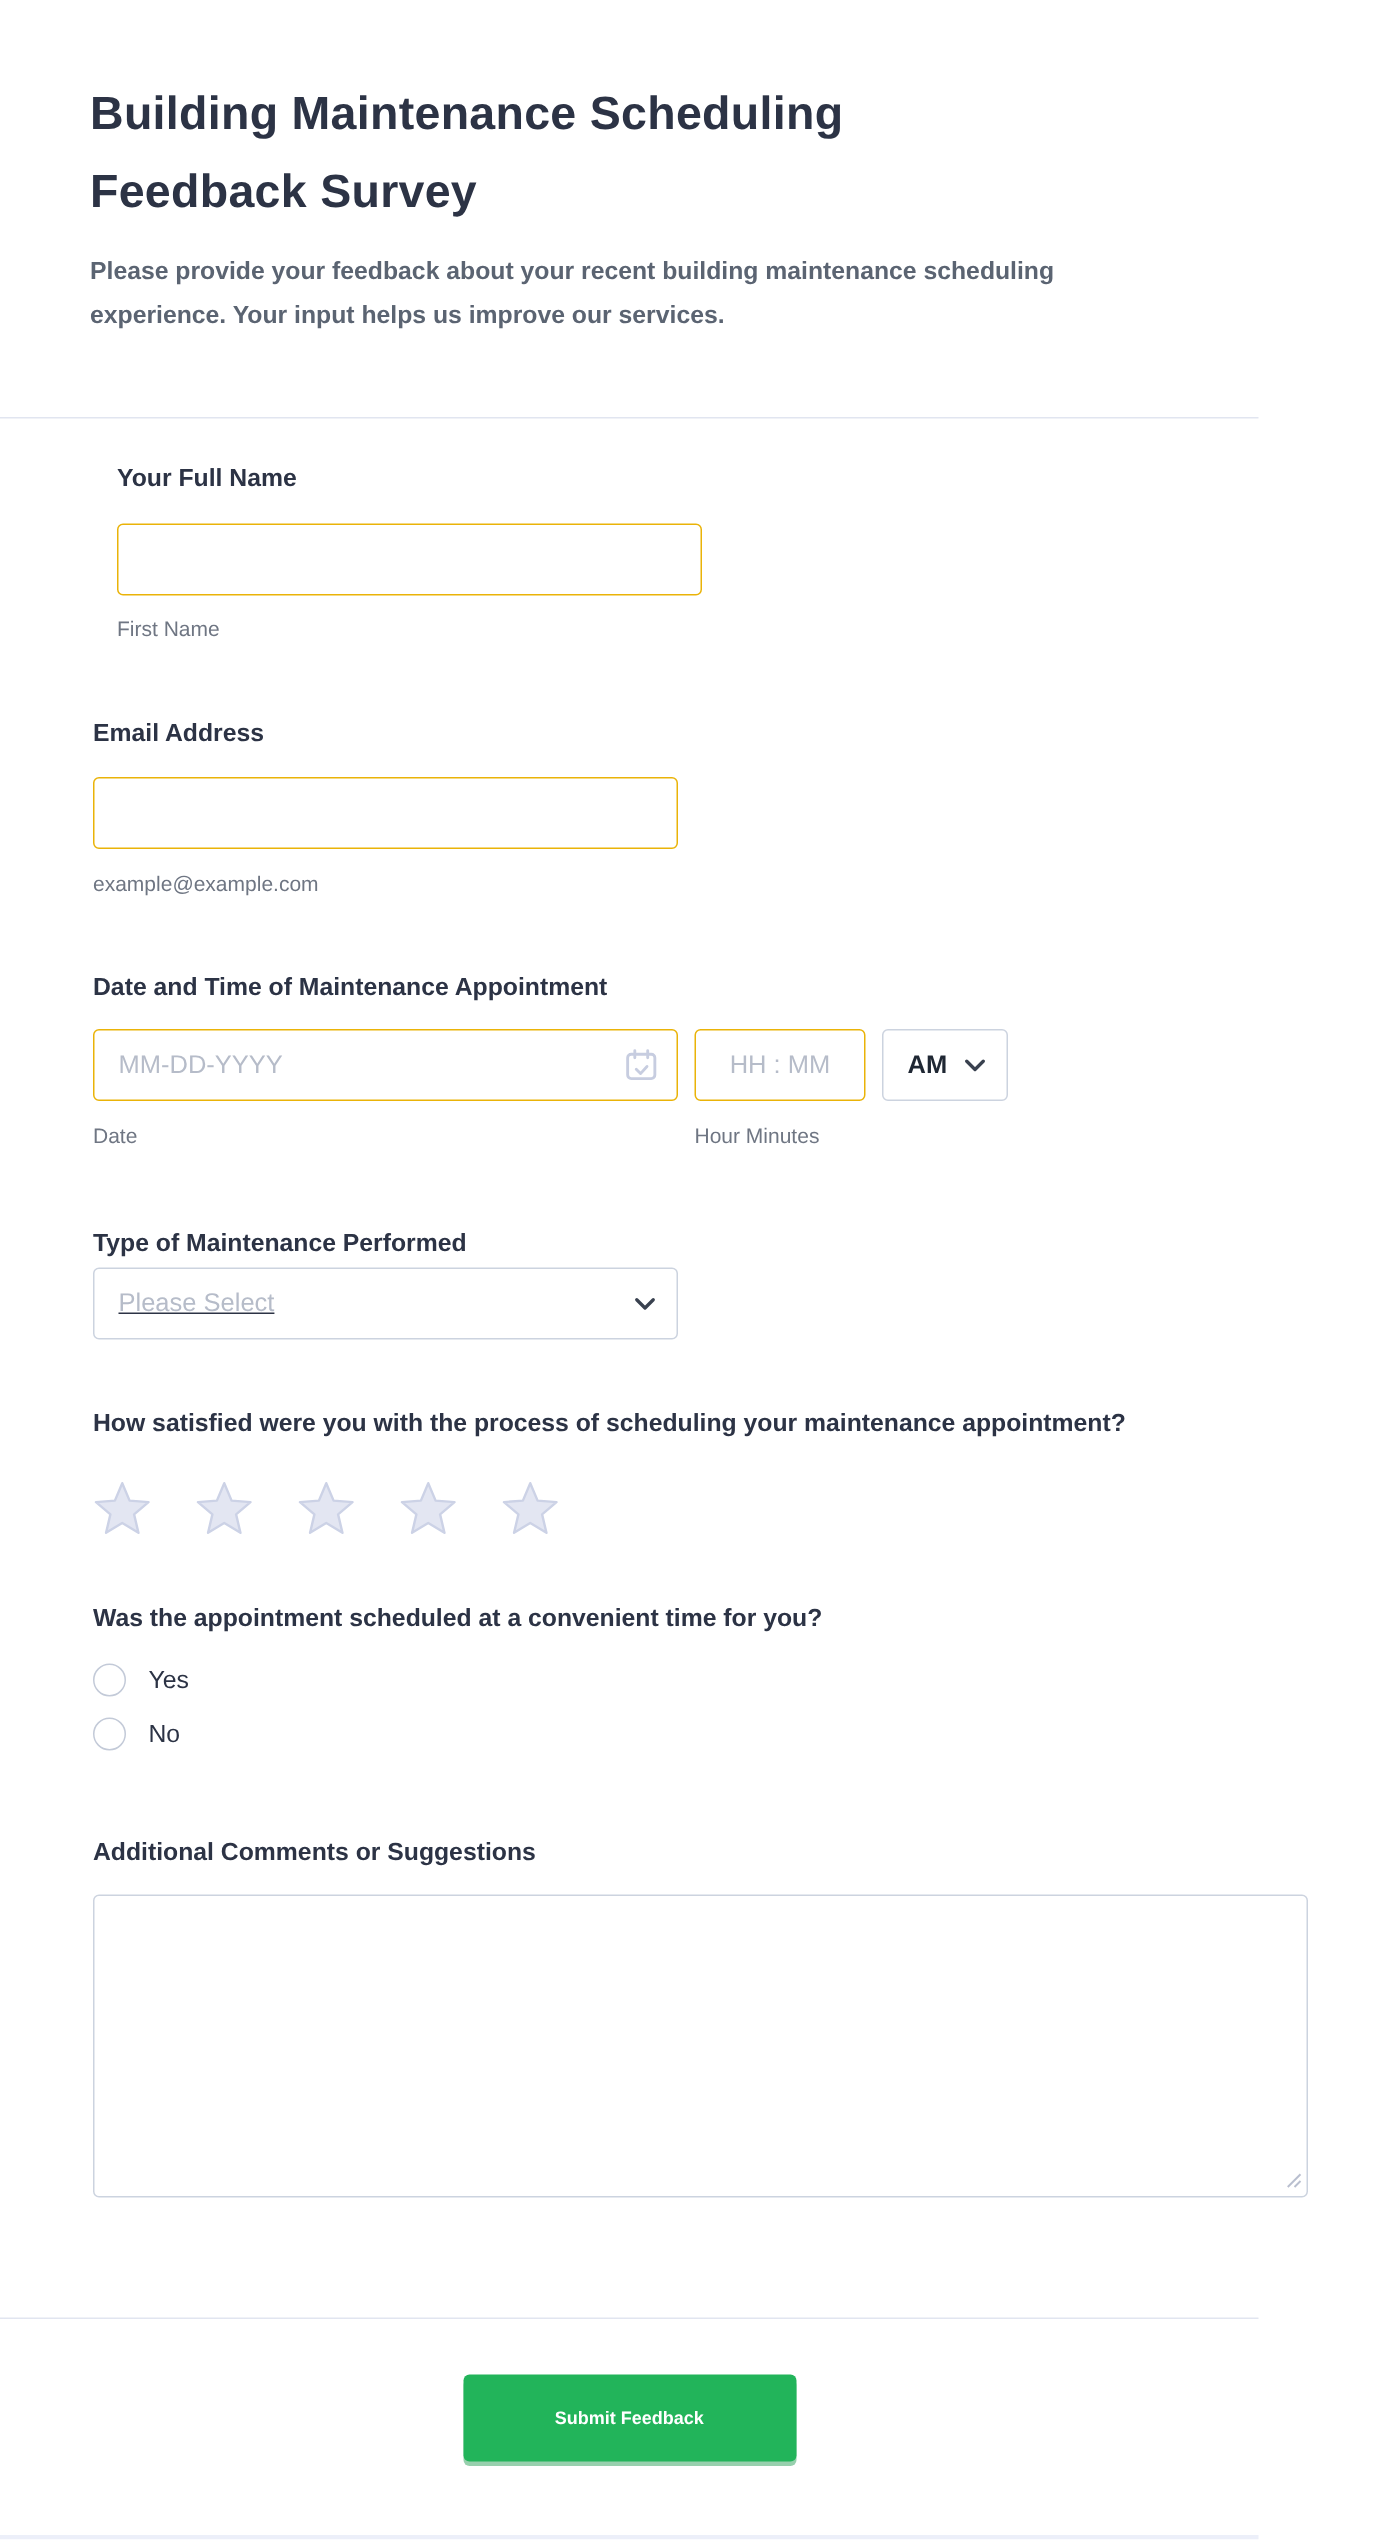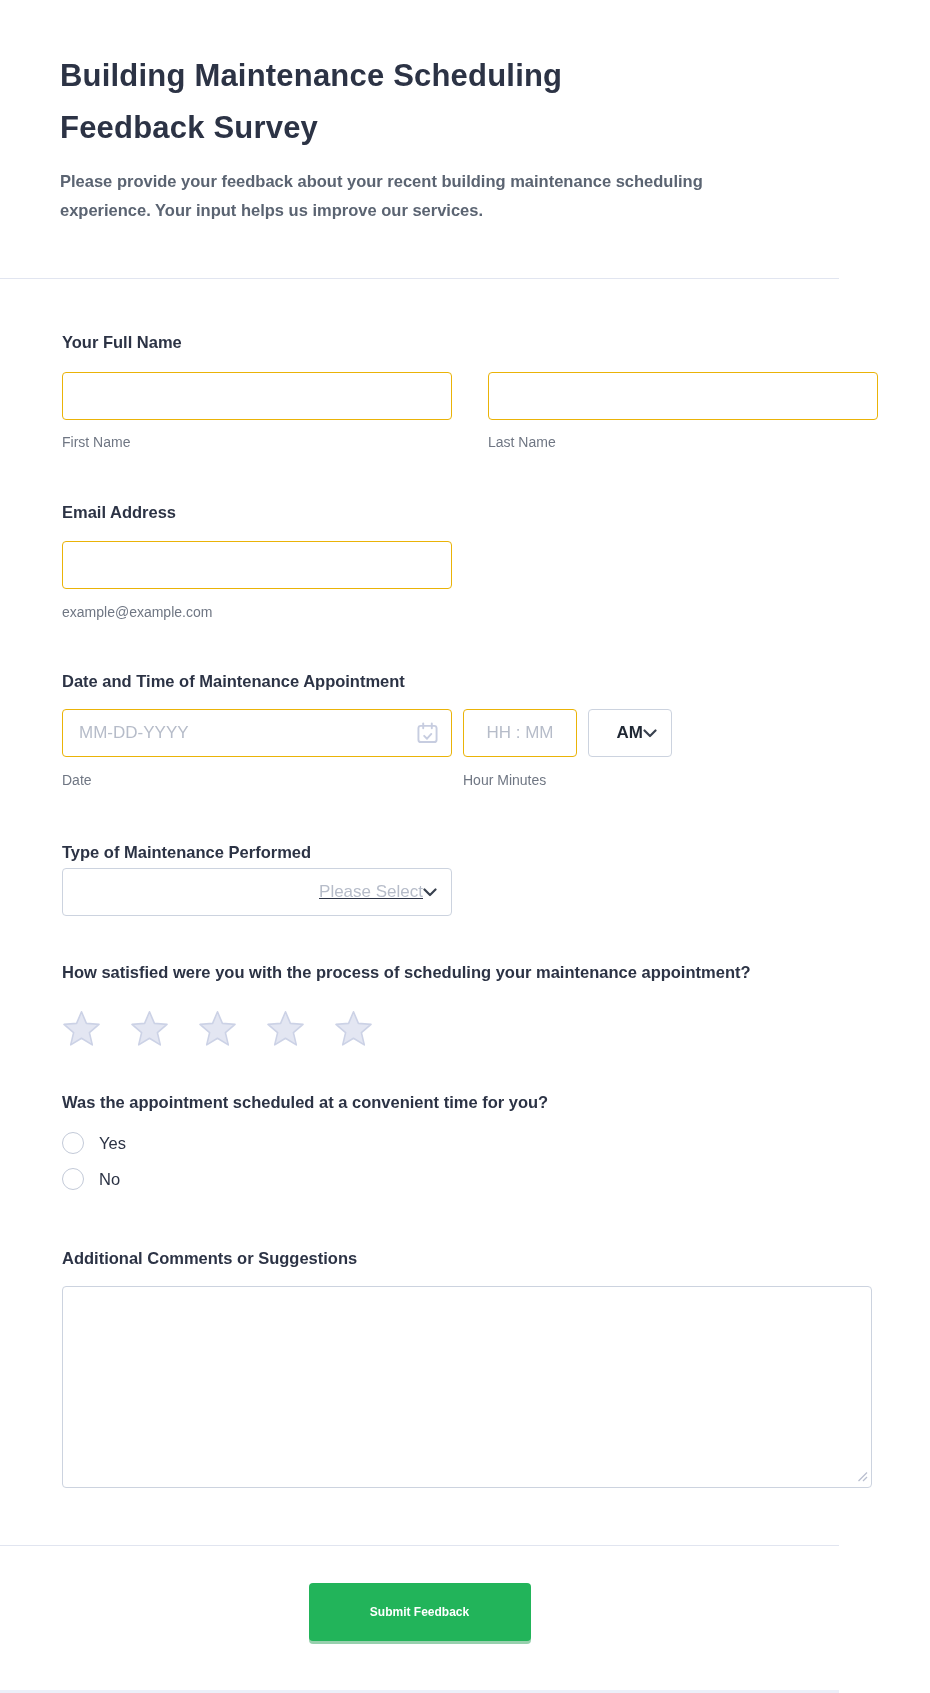--- a/index.html
+++ b/index.html
@@ -33,21 +33,21 @@
   .sub-label { font-size: 14px; color: #6f7683; line-height: 17px; font-weight: 400; }
 
   input[type="text"], .textbox {
     height: 48px; border: 1px solid #eab308; border-radius: 4px;
     background: #fff; font-family: "Liberation Sans", sans-serif;
     font-size: 17px; color: #2c3345; padding: 0 16px; outline: none; width: 100%;
   }
   input::placeholder { color: #b6bcc9; opacity: 1; }
 
   
-  .sec-name { padding-top: 53px; }
+  .sec-name { padding-top: 30px; margin-left: 16px; }
   .name-row { display: flex; justify-content: space-between; margin-top: 18px; gap: 31px; }
   .name-col { width: 390px; }
   .name-col .sub-label { margin-top: 14px; }
 
   
   .sec-email { padding-top: 50px; }
   .sec-email input { width: 390px; margin-top: 17px; display: block; }
   .field-hint { font-size: 14px; color: #6f7683; margin-top: 15px; }
 
   
@@ -56,21 +56,21 @@
   .dt-col-date { width: 390px; }
   .dt-col-time { width: 114px; }
   .dt-col-ampm { width: 84px; }
   .date-wrap { position: relative; width: 100%; }
   .date-wrap input { padding-right: 44px; }
   .cal-icon { position: absolute; right: 14px; top: 13px; width: 21px; height: 22px; }
   .dt-col-time input { text-align: center; padding: 0 6px; }
   .dt-sublabel { margin-top: 15px; }
   .fake-select {
     height: 48px; border: 1px solid #ccd3df; border-radius: 4px; background: #fff;
-    display: flex; align-items: center; justify-content: flex-end;
+    display: flex; align-items: center; justify-content: space-between;
     padding: 0 14px 0 16px; cursor: pointer;
   }
   .fake-select .sel-text { font-size: 17px; font-weight: 600; color: #1f2733; }
   .fake-select .placeholder-text { font-size: 17px; font-weight: 400; color: #b6bcc9; }
   .chevron { width: 14px; height: 9px; flex: 0 0 auto; }
 
   
   .sec-type { padding-top: 52px; }
   .sec-type .fake-select { width: 390px; margin-top: 4px; text-decoration: underline; }
 
@@ -125,24 +125,20 @@
   <div class="divider divider-1"></div>
 
   <div class="form-body">
 
     <div class="sec-name">
       <div class="q-label">Your Full Name</div>
       <div class="name-row">
         <div class="name-col">
           <input type="text" aria-label="First Name" value="" style="">
           <div class="sub-label">First Name</div>
-        </div>
-        <div class="name-col">
-          <input type="text" aria-label="Last Name" value="" style="">
-          <div class="sub-label">Last Name</div>
         </div>
       </div>
     </div>
 
     <div class="sec-email">
       <div class="q-label">Email Address</div>
       <input type="text" aria-label="Email Address" value="" style="">
       <div class="field-hint">example@example.com</div>
     </div>
 

